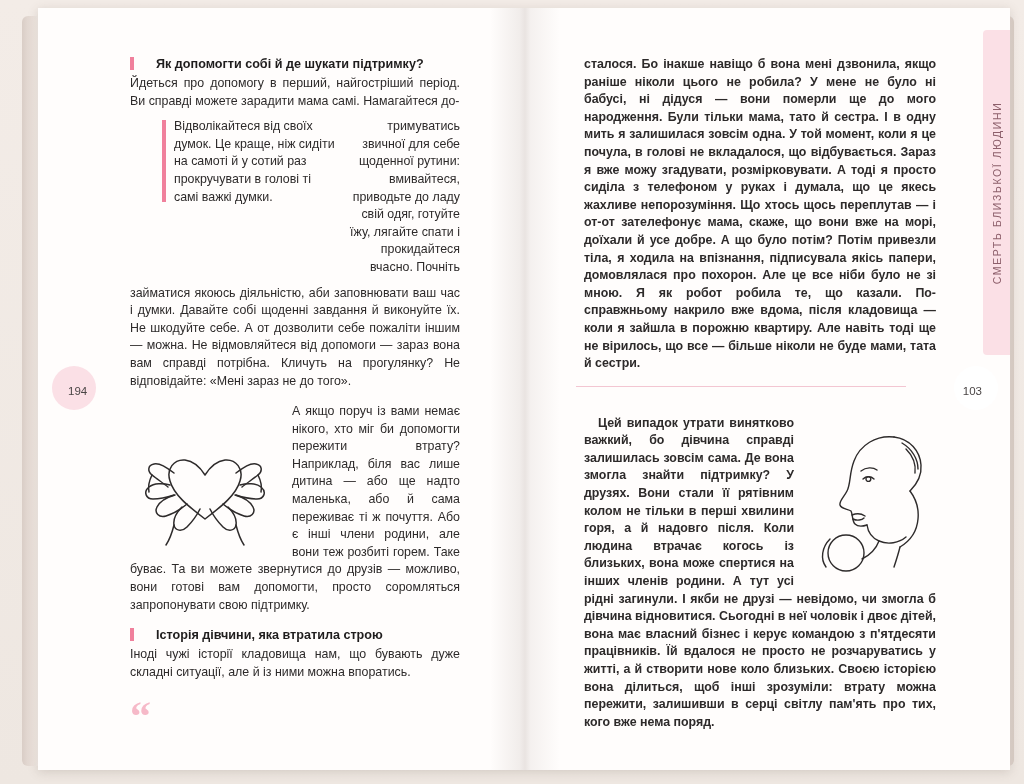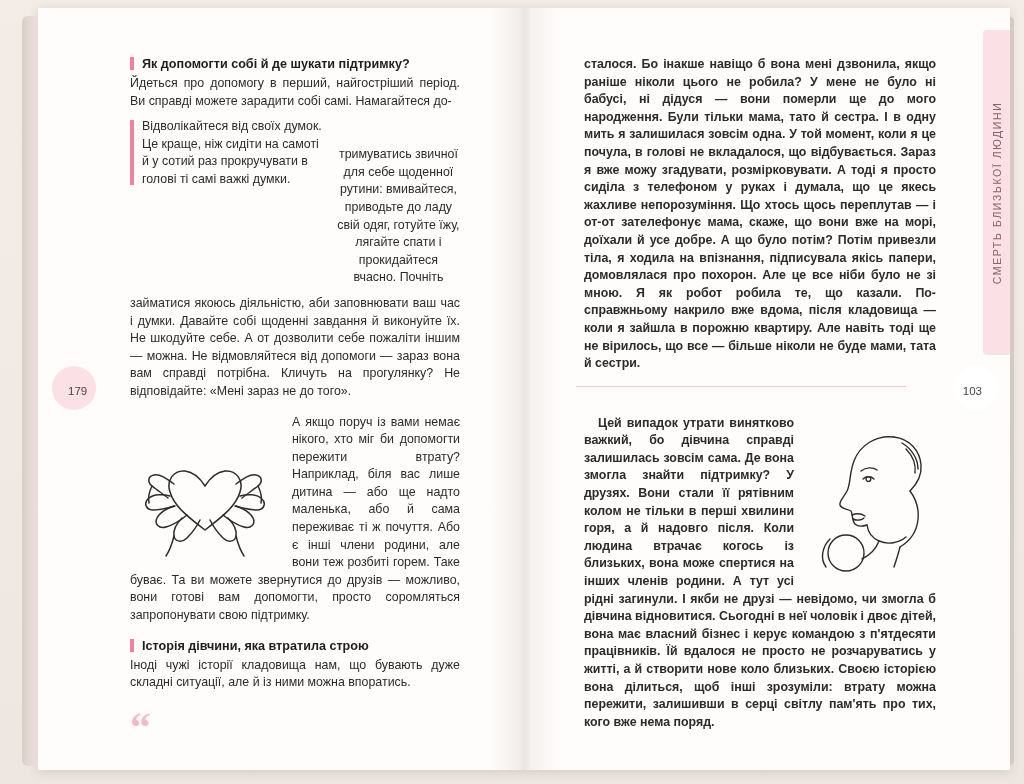--- a/index.html
+++ b/index.html
@@ -73,21 +73,21 @@
 
   p { margin: 0 0 0 0; }
 
   
   .heading {
     position: relative;
     font-weight: bold;
     font-size: 12.6px;
     line-height: 16px;
     color: #1f1d1d;
-    padding-left: 12px;
+    padding-left: 26px;
     margin-bottom: 3px;
   }
   .heading::before {
     content: "";
     position: absolute;
     left: 0; top: 1px;
     width: 3.5px; height: 13px;
     background: #f0809c;
   }
 
@@ -187,32 +187,32 @@
 <div class="book">
 
   <div class="edge-left"></div>
   <div class="edge-right"></div>
 
   <div class="spread">
 
     <div class="page page-left">
 
       <div class="folio-circle" style="left:14px; top:358px;"></div>
-      <div class="folio" style="left:30px; top:377px;">179</div>
+      <div class="folio" style="left:30px; top:377px;">194</div>
 
       <div class="content content-left">
 
         <div class="heading">Як допомогти собі й де шукати підтримку?</div>
-        <p>Йдеться про допомогу в перший, найгостріший період. Ви справді можете зарадити собі самі. Намагайтеся до-</p>
+        <p>Йдеться про допомогу в перший, найгостріший період. Ви справді можете зарадити мама самі. Намагайтеся до-</p>
 
         <div class="gap-s"></div>
 
         <div style="display:flex; gap:14px; align-items:flex-start;">
-          <div class="callout" style="width:188px;">Відволікайтеся від своїх думок. Це краще, ніж сидіти на самоті й у сотий раз прокручувати в голові ті самі важкі думки.</div>
-          <div style="width:128px; text-align:center;margin-top:28px;">тримуватись звичної для себе щоденної рутини: вмивайтеся, приводьте до ладу свій одяг, готуйте їжу, лягайте спати і прокидайтеся вчасно. Почніть</div>
+          <div class="callout" style="width:188px;margin-left:32px;">Відволікайтеся від своїх думок. Це краще, ніж сидіти на самоті й у сотий раз прокручувати в голові ті самі важкі думки.</div>
+          <div style="width:128px; text-align:right;">тримуватись звичної для себе щоденної рутини: вмивайтеся, приводьте до ладу свій одяг, готуйте їжу, лягайте спати і прокидайтеся вчасно. Почніть</div>
         </div>
 
         <div class="gap-s"></div>
 
         <p>займатися якоюсь діяльністю, аби заповнювати ваш час і думки. Давайте собі щоденні завдання й виконуйте їх. Не шкодуйте себе. А от дозволити себе пожаліти іншим — можна. Не відмовляйтеся від допомоги — зараз вона вам справді потрібна. Кличуть на прогулянку? Не відповідайте: «Мені зараз не до того».</p>
 
         <div class="gap-m"></div>
 
         <div>
           <div class="wrap-left-img">

